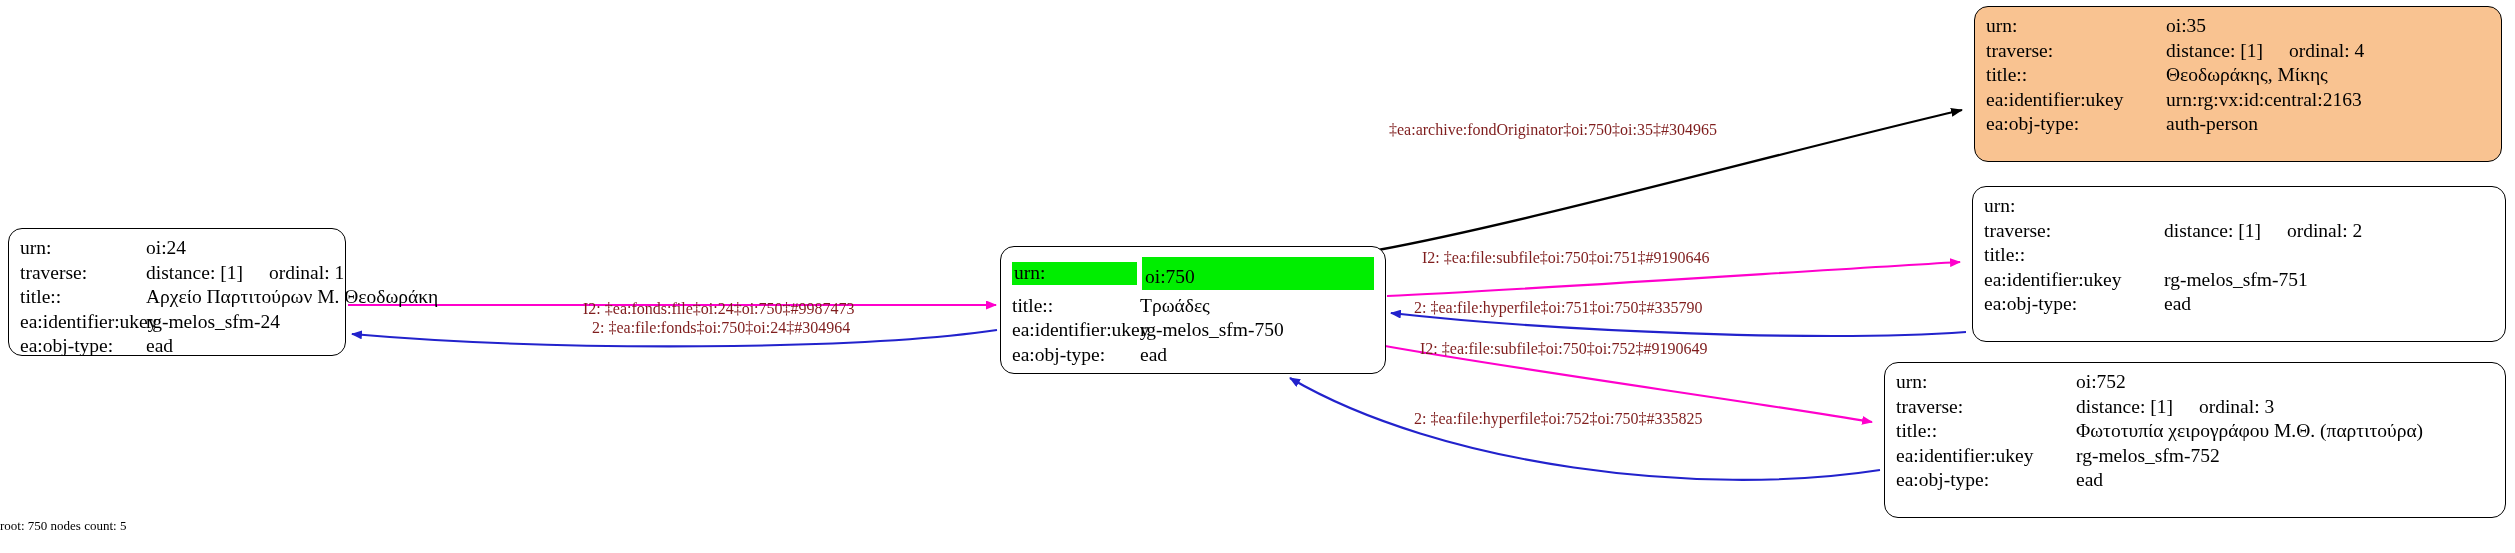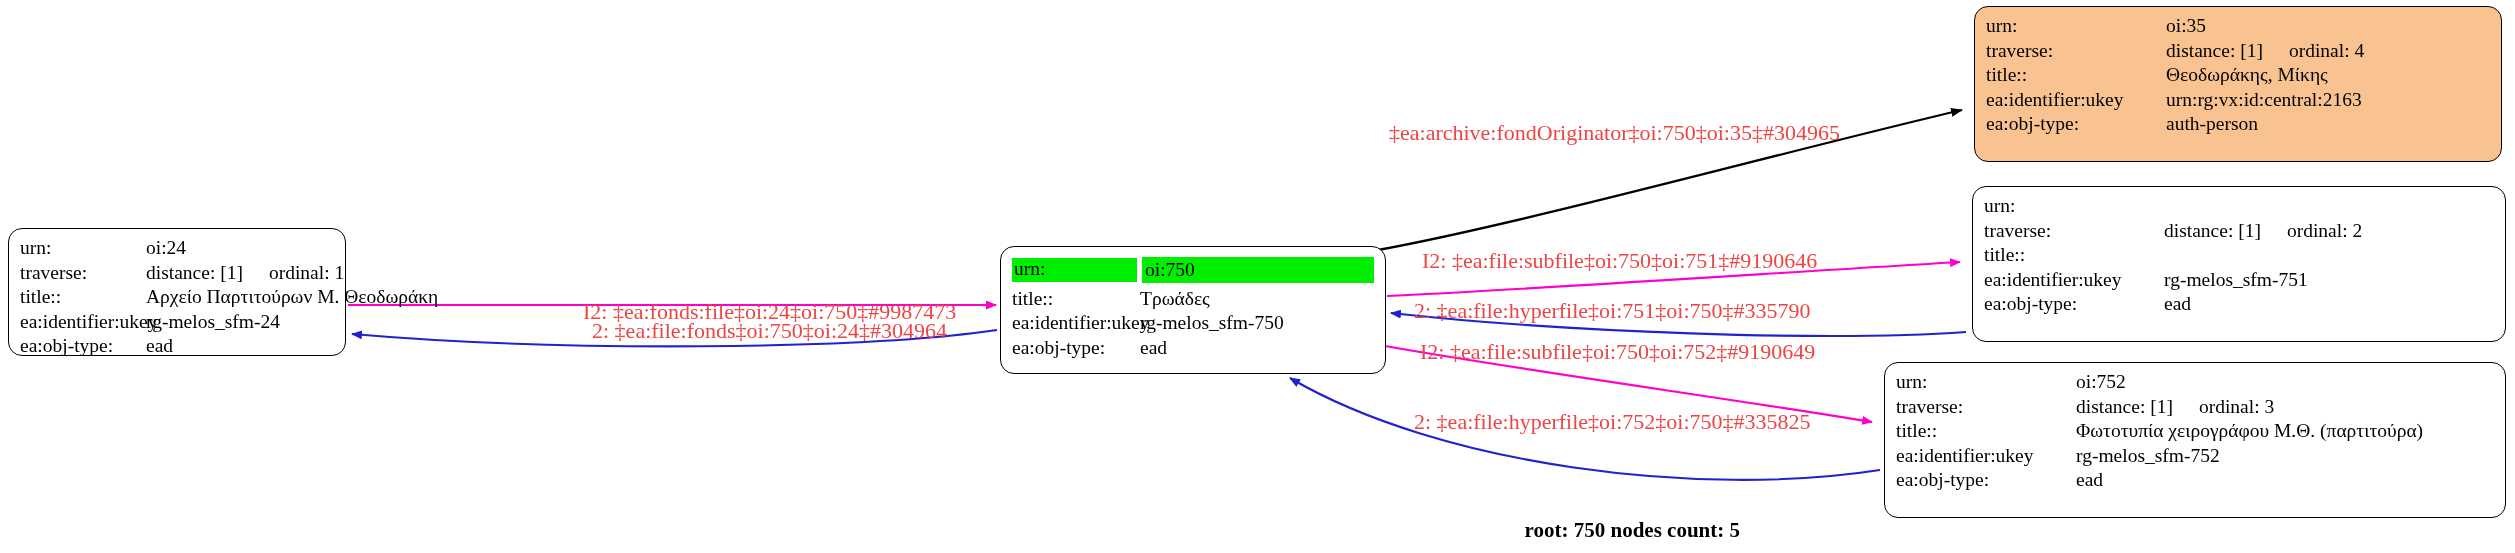--- a/index.html
+++ b/index.html
@@ -25,40 +25,40 @@
   
   #node-24{left:8px;top:228px;width:338px;height:128px;}
   #node-24 .k{width:126px;}
 
   
   #node-750{left:1000px;top:246px;width:386px;height:128px;padding-top:10px;}
   #node-750 .k{width:128px;}
   #node-750 .rec.hl{margin-top:0;}
   #node-750 .rec.hl .k,#node-750 .rec.hl .v{background:#00ee00;}
   #node-750 .rec.hl .k{padding:1px 0 3px 2px;margin-right:5px;width:123px;}
-  #node-750 .rec.hl .v{padding:3px 0 3px 3px;}
+  #node-750 .rec.hl .v{padding:10px 0 3px 3px;}
   #node-750 .rec.hl + .rec{margin-top:6px;}
 
   
   #node-35{left:1974px;top:6px;width:528px;height:156px;}
   #node-35 .k{width:180px;}
 
   
   #node-751{left:1972px;top:186px;width:534px;height:156px;}
   #node-751 .k{width:180px;}
 
   
   #node-752{left:1884px;top:362px;width:622px;height:156px;}
   #node-752 .k{width:180px;}
 
-  .elabel{position:absolute;font-size:22px;color:#ef4444;white-space:nowrap;
+  .elabel{position:absolute;font-size:16px;color:#7f1d1d;white-space:nowrap;
           line-height:1;}
 
-  #caption{position:absolute;left:0;top:518px;width:1740px;text-align:right;
-           font-size:21px;color:#000;font-weight:bold;}
+  #caption{position:absolute;left:0;top:518px;width:1740px;text-align:left;
+           font-size:13px;color:#000;}
 </style>
 </head>
 <body>
 
 <div id="canvas">
 
   <svg id="edges" viewBox="0 0 2515 553" preserveAspectRatio="none">
     <defs>
       <marker id="ah-magenta" markerWidth="11" markerHeight="9" refX="10" refY="4.5" orient="auto" markerUnits="userSpaceOnUse">
         <path d="M0,0 L11,4.5 L0,9 z" fill="#ff00cc"></path>

